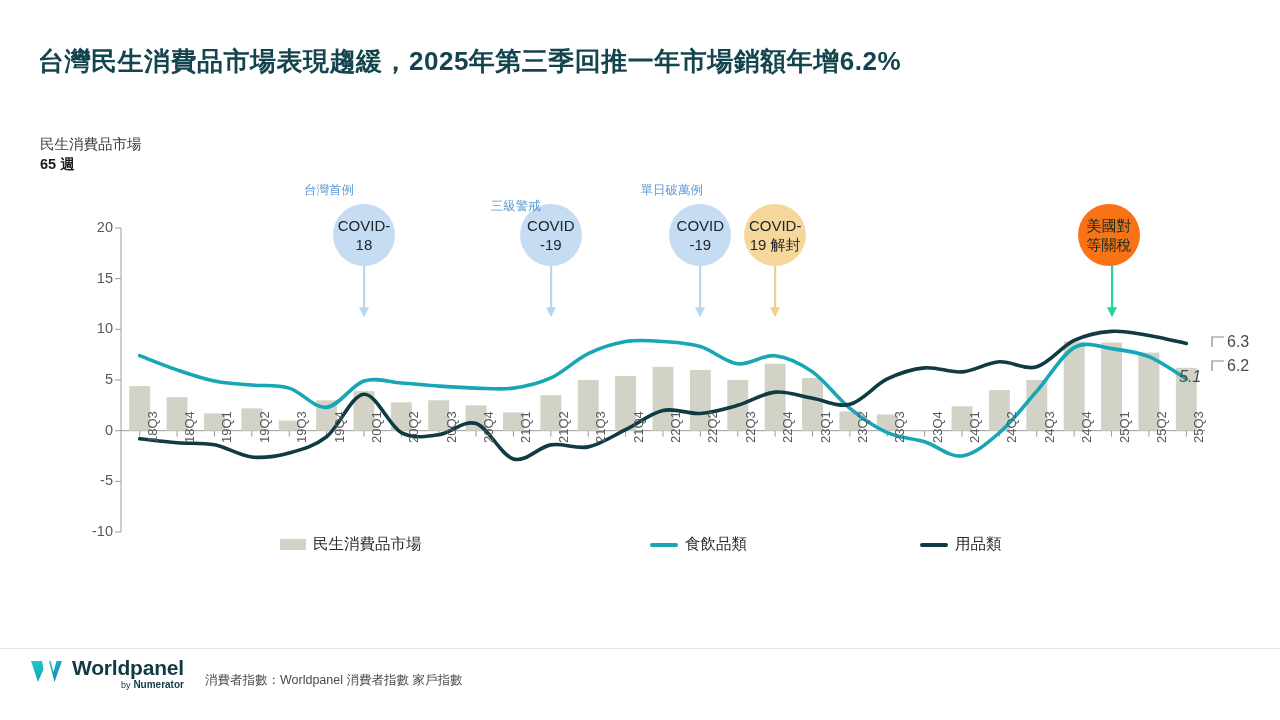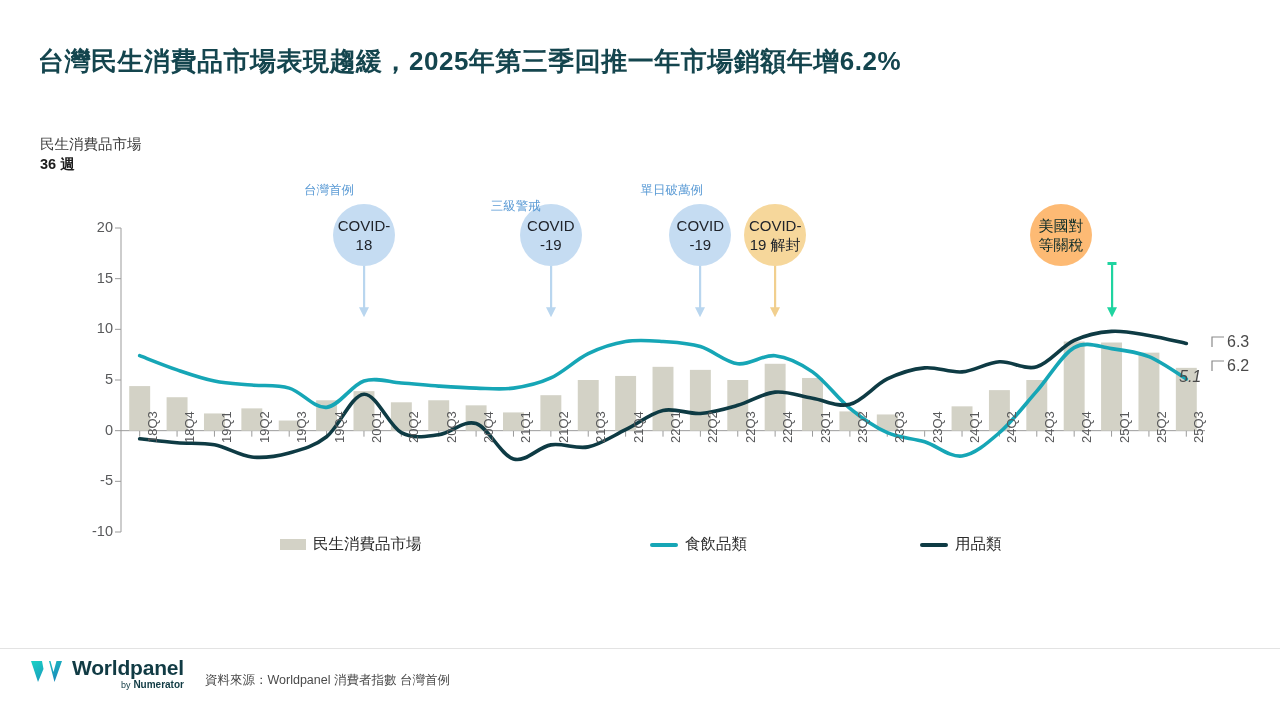--- a/index.html
+++ b/index.html
@@ -162,21 +162,21 @@
 </style>
 </head>
 <body>
 
 <div id="page">
 
   <div id="title">台灣民生消費品市場表現趨緩，2025年第三季回推一年市場銷額年增6.2%</div>
 
   <div id="axis-caption">
     <div>民生消費品市場</div>
-    <div class="wk">36 週</div>
+    <div class="wk">65 週</div>
   </div>
 
   <div id="plot">
       <svg width="1118" height="350">
         <line x1="26" y1="6" x2="26" y2="310" stroke="#9b9b9b" stroke-width="1"></line>
         <line x1="26" y1="208.66666666666669" x2="1110" y2="208.66666666666669" stroke="#9b9b9b" stroke-width="1"></line>
         <line x1="20" y1="6" x2="26" y2="6" stroke="#9b9b9b" stroke-width="1"></line>
         <line x1="20" y1="56.66666666666666" x2="26" y2="56.66666666666666" stroke="#9b9b9b" stroke-width="1"></line>
         <line x1="20" y1="107.33333333333334" x2="26" y2="107.33333333333334" stroke="#9b9b9b" stroke-width="1"></line>
         <line x1="20" y1="158" x2="26" y2="158" stroke="#9b9b9b" stroke-width="1"></line>
@@ -336,21 +336,21 @@
         <div>
           <div>COVID-</div>
           <div>19 解封</div>
         </div>
       </div>
       <svg width="16" height="55.20000000000002" style="position: absolute; left: 1008.55px; top: 40px;">
         <rect x="7" y="0" width="2.2" height="46.20000000000002" fill="#1fd4a0"></rect>
         <rect x="3.5" y="0" width="9" height="3" fill="#1fd4a0"></rect>
         <path d="M3 45.20000000000002 L13 45.20000000000002 L8 55.20000000000002 Z" fill="#1fd4a0"></path>
       </svg>
-      <div class="bubble" style="left: 935px; top: -18px; width: 62px; height: 62px; background: #fdba74; color: rgb(12, 43, 40);">
+      <div class="bubble" style="left: 983px; top: -18px; width: 62px; height: 62px; background: #f97316; color: rgb(12, 43, 40);">
         <div>
           <div>美國對</div>
           <div>等關稅</div>
         </div>
       </div>
     </div>
 
   <div id="legend">
       <div class="leg-item" style="left: 0px; top: 0px;">
         <span class="leg-swatch-bar" style="background: rgb(211, 210, 198);"></span>
@@ -382,16 +382,16 @@
     </span>
     <span>
       <div class="wordmark">Worldpanel</div>
       <div class="sub">
         <span class="by">by</span>
         <span>Numerator</span>
       </div>
     </span>
   </div>
 
-  <div id="source">資料來源：Worldpanel 消費者指數  台灣首例</div>
+  <div id="source">消費者指數：Worldpanel 消費者指數  家戶指數</div>
 
   <div id="bottom-band"></div>
 </div>
 
 </body></html>

